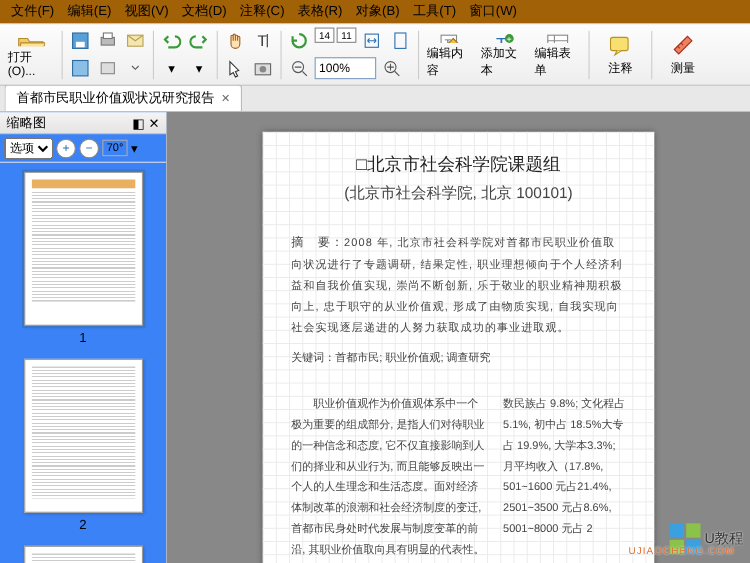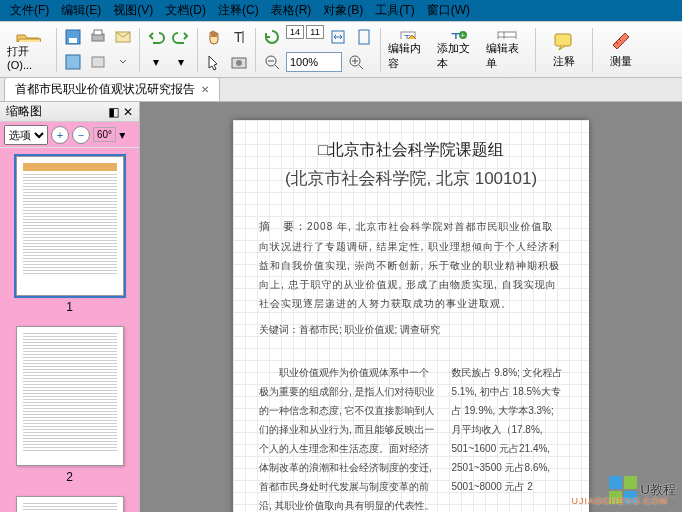--- a/index.html
+++ b/index.html
@@ -1,49 +1,49 @@
 <!DOCTYPE html>
 <html><head>
 <meta charset="utf-8">
 <style>
 * { margin: 0; padding: 0; box-sizing: border-box; font-family: "Microsoft YaHei", SimSun, Arial, sans-serif; }
 body { width: 682px; height: 512px; overflow: hidden; background: #f0f0f0; font-size: 12px; }
 
-.menubar { height: 22px; background: #0369a1; border-bottom: 1px solid #ccc; display: flex; align-items: center; padding: 0 4px; }
+.menubar { height: 22px; background: #a16207; border-bottom: 1px solid #ccc; display: flex; align-items: center; padding: 0 4px; }
 .menubar span { padding: 2px 6px; cursor: default; }
 
 .toolbar { height: 56px; background: linear-gradient(#fdfdfd,#eee); border-bottom: 1px solid #bbb; display: flex; align-items: center; padding: 2px 4px; gap: 1px; }
 .tool-btn { display: inline-flex; align-items: center; justify-content: center; padding: 2px; border: 1px solid transparent; border-radius: 3px; cursor: pointer; min-width: 24px; height: 24px; }
 .tool-big { width: 48px; height: 48px; flex-direction: column; font-size: 11px; gap: 2px; }
 .tool-sep { width: 1px; height: 44px; background: #ccc; margin: 0 3px; }
 .tool-drop { display: flex; flex-direction: column; gap: 1px; }
 .zoom-box { width: 56px; height: 20px; border: 1px solid #7a9ac0; font-size: 11px; padding: 0 3px; }
 .mini-sq { width: 18px; height: 14px; border: 1px solid #888; display: inline-flex; align-items: center; justify-content: center; font-size: 9px; background: #fff; }
 
 .tabbar { height: 24px; background: #e8e8e8; border-bottom: 1px solid #bbb; display: flex; align-items: flex-end; padding-left: 4px; }
 .tab { background: #fff; border: 1px solid #bbb; border-bottom: none; padding: 3px 10px; font-size: 12px; border-radius: 3px 3px 0 0; display: flex; align-items: center; gap: 6px; }
 .tab-close { font-size: 10px; color: #666; }
 
 .workspace { display: flex; height: calc(512px - 22px - 56px - 24px); }
 
-.sidebar { width: 140px; background: #f9a8d4; border-right: 1px solid #bbb; display: flex; flex-direction: column; }
+.sidebar { width: 152px; background: #3b82f6; border-right: 1px solid #bbb; display: flex; flex-direction: column; }
 .side-hdr { height: 20px; background: linear-gradient(#f4f4f4,#e4e4e4); border-bottom: 1px solid #ccc; padding: 2px 6px; font-size: 12px; display: flex; justify-content: space-between; align-items: center; }
 .side-tools { height: 26px; border-bottom: 1px solid #ddd; display: flex; align-items: center; gap: 3px; padding: 0 4px; }
 .side-tools select { font-size: 11px; height: 20px; }
 .circ-btn { width: 18px; height: 18px; border-radius: 50%; border: 1px solid #888; display: inline-flex; align-items: center; justify-content: center; font-size: 11px; background: #fff; }
 .thumbs { flex: 1; overflow-y: auto; padding: 8px; }
 .thumb-wrap { text-align: center; margin-bottom: 12px; }
 .thumb { width: 108px; height: 140px; margin: 0 auto 4px; background: #fff; border: 1px solid #999; box-shadow: 1px 1px 3px rgba(0,0,0,.2); padding: 6px; font-size: 4px; line-height: 1.2; color: #888; overflow: hidden; }
 .thumb.active { outline: 2px solid #3a76c4; }
 .thumb-num { font-size: 12px; }
 
 .canvas { flex: 1; background: #888; overflow: auto; position: relative; }
 .page { margin: 18px auto; width: 356px; background: #fff; box-shadow: 0 0 6px rgba(0,0,0,.4); padding: 20px 26px; font-family: SimSun, serif; color: #444; background-image: linear-gradient(#eaeaea 1px, transparent 1px), linear-gradient(90deg, #eaeaea 1px, transparent 1px); background-size: 12px 12px; }
 .page h2 { text-align: center; font-size: 16px; font-weight: normal; color: #222; margin-bottom: 6px; }
-.page .subtitle { text-align: center; font-size: 17px; margin-bottom: 14px; }
+.page .subtitle { text-align: center; font-size: 14px; margin-bottom: 14px; }
 .page .abs-label { font-size: 11px; }
 .page .abs { font-size: 10px; line-height: 1.9; letter-spacing: 1px; margin-bottom: 10px; margin-top: 26px; }
 .page .kw { font-size: 10px; margin-bottom: 26px; }
 .page .cols { display: flex; gap: 14px; font-size: 10px; line-height: 1.9; }
 .page .cols > div:first-child { flex: 1.6; }
 .page .cols > div:last-child { flex: 1; }
 
 .watermark { position: absolute; right: 6px; bottom: 8px; display: flex; align-items: center; gap: 4px; font-size: 13px; color: #333; text-shadow: 0 0 2px #fff; padding-left: 36px; }
 .wm-logo { width: 28px; height: 28px; display: grid; grid-template-columns: 1fr 1fr; grid-template-rows: 1fr 1fr; gap: 2px; }
 .wm-logo span:nth-child(1){background:#3aa0e0;} .wm-logo span:nth-child(2){background:#8bc34a;} .wm-logo span:nth-child(3){background:#8bc34a;} .wm-logo span:nth-child(4){background:#3aa0e0;}
@@ -259,21 +259,21 @@
 
   <div class="sidebar">
     <div class="side-hdr">
       <span>缩略图</span>
       <span>◧ ✕</span>
     </div>
     <div class="side-tools">
       <select><option>选项</option></select>
       <span class="circ-btn" style="color:#2a70b0">+</span>
       <span class="circ-btn" style="color:#2a70b0">−</span>
-      <span style="font-size:10px;border:1px solid #aaa;padding:1px 3px">60°</span>
+      <span style="font-size:10px;border:1px solid #aaa;padding:1px 3px">70°</span>
       <span>▾</span>
     </div>
     <div class="thumbs">
       <div class="thumb-wrap">
         <div class="thumb active">
             <div style="height:8px;background:#e8b060;margin-bottom:3px"></div>
             <div style="height:100px;background:repeating-linear-gradient(#ccc 0 1px,transparent 1px 3px)"></div>
           </div>
         <div class="thumb-num">1</div>
       </div>

